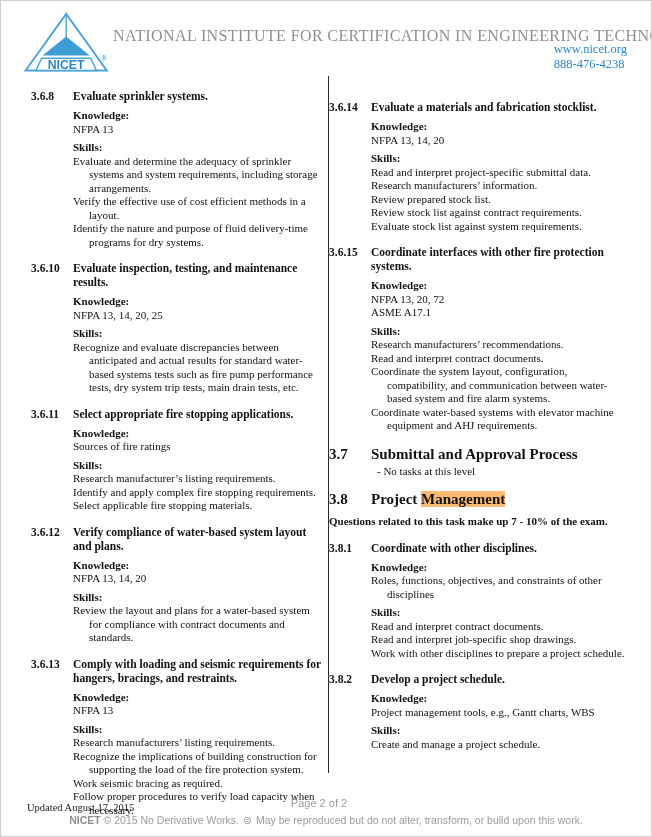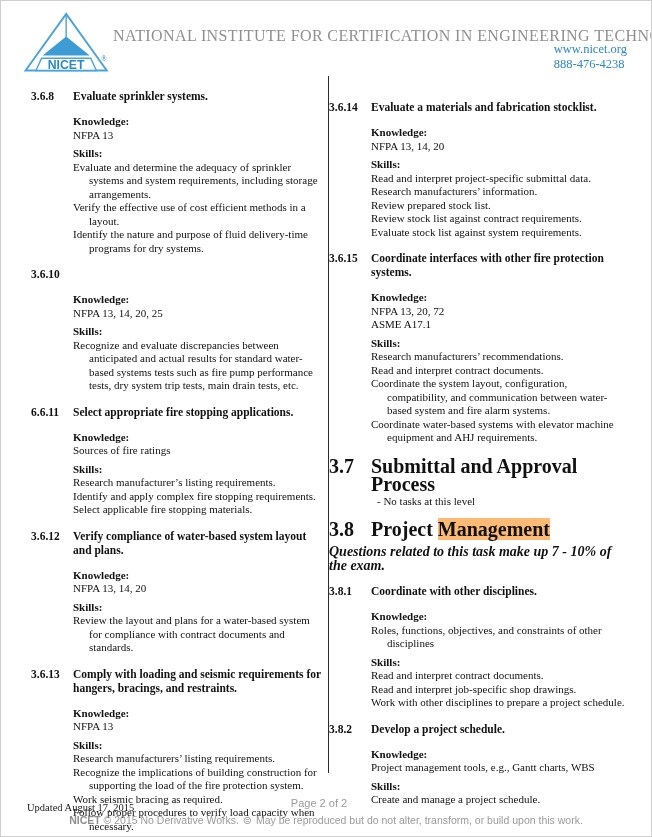--- a/index.html
+++ b/index.html
@@ -22,32 +22,32 @@
   .contact .site{display:block;text-decoration:none;color:#2d87c8;cursor:pointer;}
   
   .divider{position:absolute;left:327px;top:75px;width:1px;height:697px;background:#2b2b2b;}
   .col{position:absolute;font-size:11px;line-height:13.5px;}
   .col-left{left:30px;top:88px;width:292px;}
   .col-right{left:328px;top:99px;width:296px;}
   .section{margin-bottom:12px;}
   .sec-head{display:flex;font-weight:bold;font-size:11.5px;line-height:14px;}
   .sec-num{flex:none;width:42px;}
   .sec-title{flex:1;}
-  .sec-body{margin-left:42px;margin-top:12px;}
+  .sec-body{margin-left:42px;margin-top:6px;}
   .sub-label{font-weight:bold;}
   .gap-above{margin-top:5px;}
   .hang{padding-left:16px;text-indent:-16px;}
   
   .major-section{margin-bottom:12px;margin-top:4px;}
-  .major-head{display:flex;font-weight:bold;font-size:20px;line-height:18px;}
+  .major-head{display:flex;font-weight:bold;font-size:15px;line-height:18px;}
   .major-num{flex:none;width:42px;}
   .major-title{flex:1;}
   .hl{background:#fdba74;}
   .bullet{margin-left:48px;margin-top:2px;font-size:11px;}
-  .italic-note{margin-top:7px;font-size:14px;font-weight:bold;font-style:italic;}
+  .italic-note{margin-top:7px;font-size:11px;font-weight:bold;}
   
   .footer-updated{
     position:absolute;left:26px;bottom:23px;
     font-size:10.5px;font-weight:normal;color:#1a1a1a;
   }
   .footer-page{
     position:absolute;left:0;right:14px;bottom:27px;text-align:center;
     font-family:"Liberation Sans","DejaVu Sans",sans-serif;
     font-size:11px;color:#9b9b9b;
   }
@@ -94,31 +94,32 @@
           <div class="hang">NFPA 13</div>
           <div class="sub-label gap-above">Skills:</div>
           <div class="hang">Evaluate and determine the adequacy of sprinkler systems and system requirements, including storage arrangements.</div>
           <div class="hang">Verify the effective use of cost efficient methods in a layout.</div>
           <div class="hang">Identify the nature and purpose of fluid delivery-time programs for dry systems.</div>
         </div>
       </div>
       <div class="section">
         <div class="sec-head">
           <span class="sec-num">3.6.10</span>
+          <span class="sec-title">Evaluate inspection, testing, and maintenance results.</span>
         </div>
         <div class="sec-body">
           <div class="sub-label">Knowledge:</div>
           <div class="hang">NFPA 13, 14, 20, 25</div>
           <div class="sub-label gap-above">Skills:</div>
           <div class="hang">Recognize and evaluate discrepancies between anticipated and actual results for standard water-based systems tests such as fire pump performance tests, dry system trip tests, main drain tests, etc.</div>
         </div>
       </div>
       <div class="section">
         <div class="sec-head">
-          <span class="sec-num">6.6.11</span>
+          <span class="sec-num">3.6.11</span>
           <span class="sec-title">Select appropriate fire stopping applications.</span>
         </div>
         <div class="sec-body">
           <div class="sub-label">Knowledge:</div>
           <div class="hang">Sources of fire ratings</div>
           <div class="sub-label gap-above">Skills:</div>
           <div class="hang">Research manufacturer’s listing requirements.</div>
           <div class="hang">Identify and apply complex fire stopping requirements.</div>
           <div class="hang">Select applicable fire stopping materials.</div>
         </div>

